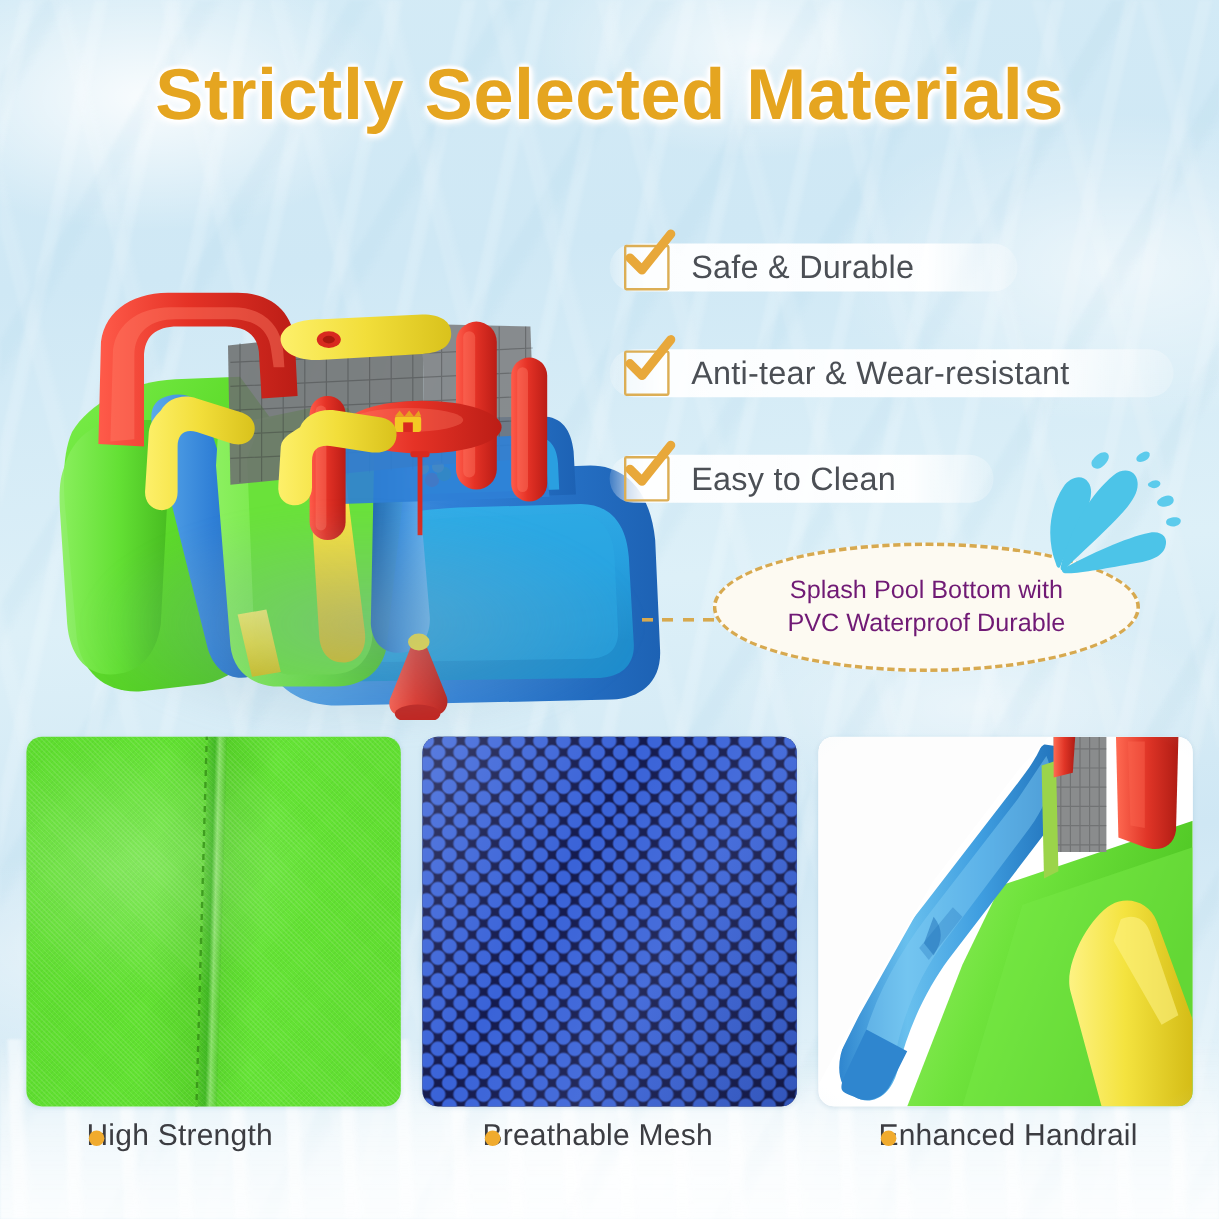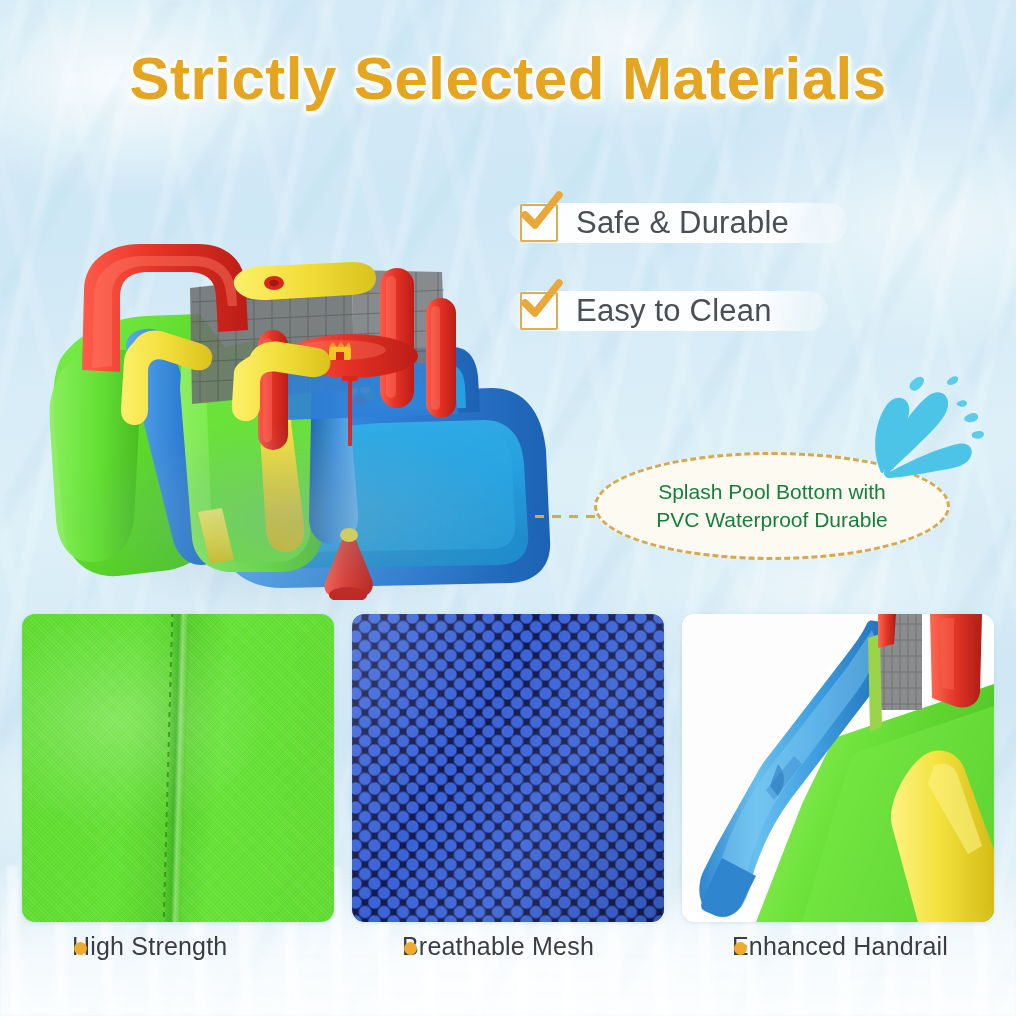--- a/index.html
+++ b/index.html
@@ -55,29 +55,29 @@
 
   
   .checklist{position:absolute;left:508px;top:200px;width:478px;}
   .citem{position:relative;height:46px;margin-bottom:42px;display:flex;align-items:center;}
   .cpill{position:absolute;left:0;top:3px;height:40px;border-radius:20px;
     background:linear-gradient(90deg, rgba(255,255,255,.15) 0%, rgba(255,255,255,.92) 9%, rgba(255,255,255,.95) 78%, rgba(255,255,255,.2) 100%);
     filter:blur(.5px);}
   .cbox{position:relative;width:34px;height:34px;border:2.5px solid #dcae55;
     background:rgba(255,255,255,.55);flex:0 0 auto;margin-left:12px;z-index:2;border-radius:2px;}
   .cbox svg{position:absolute;left:-3px;top:-15px;width:46px;height:46px;overflow:visible;}
-  .clabel{position:relative;z-index:2;margin-left:18px;font-size:31px;color:#4b4f55;
+  .clabel{position:relative;z-index:2;margin-left:18px;font-size:27px;color:#4b4f55;
     white-space:nowrap;letter-spacing:.2px;}
 
   
   .callout{position:absolute;left:594px;top:452px;width:356px;height:108px;}
   .calloutEl{position:absolute;inset:0;border-radius:50%;
     background:#fdfaf2;border:3px dashed #d7a94f;box-sizing:border-box;}
   .calloutTxt{position:absolute;inset:0;display:flex;flex-direction:column;
-    align-items:center;justify-content:center;color:#15803d;font-size:21px;line-height:1.32;
+    align-items:center;justify-content:center;color:#701a75;font-size:21px;line-height:1.32;
     text-align:center;z-index:2;}
   .leader{position:absolute;left:535px;top:515px;width:66px;height:3px;
     background:repeating-linear-gradient(90deg,#d7a94f 0 9px, rgba(0,0,0,0) 9px 17px);}
   .splash{position:absolute;left:862px;top:358px;width:132px;height:120px;}
 
   
   .panels{position:absolute;left:22px;top:614px;width:972px;height:308px;
     display:flex;gap:18px;}
   .panel{flex:1 1 0;border-radius:13px;overflow:hidden;position:relative;
     box-shadow:0 1px 4px rgba(90,140,170,.18);}
@@ -295,20 +295,29 @@
     <div class="citem">
       <div class="cpill" style="width:340px"></div>
       <div class="cbox">
         <svg viewBox="0 0 46 46" aria-hidden="true">
           <path d="M6 24 L16 34 L40 4" fill="none" stroke="#e8a83a" stroke-width="7.5" stroke-linecap="round" stroke-linejoin="round"></path>
         </svg>
       </div>
       <div class="clabel">Safe &amp; Durable</div>
     </div>
 
+    <div class="citem">
+      <div class="cpill" style="width:470px"></div>
+      <div class="cbox">
+        <svg viewBox="0 0 46 46" aria-hidden="true">
+          <path d="M6 24 L16 34 L40 4" fill="none" stroke="#e8a83a" stroke-width="7.5" stroke-linecap="round" stroke-linejoin="round"></path>
+        </svg>
+      </div>
+      <div class="clabel">Anti-tear &amp; Wear-resistant</div>
+    </div>
 
     <div class="citem">
       <div class="cpill" style="width:320px"></div>
       <div class="cbox">
         <svg viewBox="0 0 46 46" aria-hidden="true">
           <path d="M6 24 L16 34 L40 4" fill="none" stroke="#e8a83a" stroke-width="7.5" stroke-linecap="round" stroke-linejoin="round"></path>
         </svg>
       </div>
       <div class="clabel">Easy to Clean</div>
     </div>

